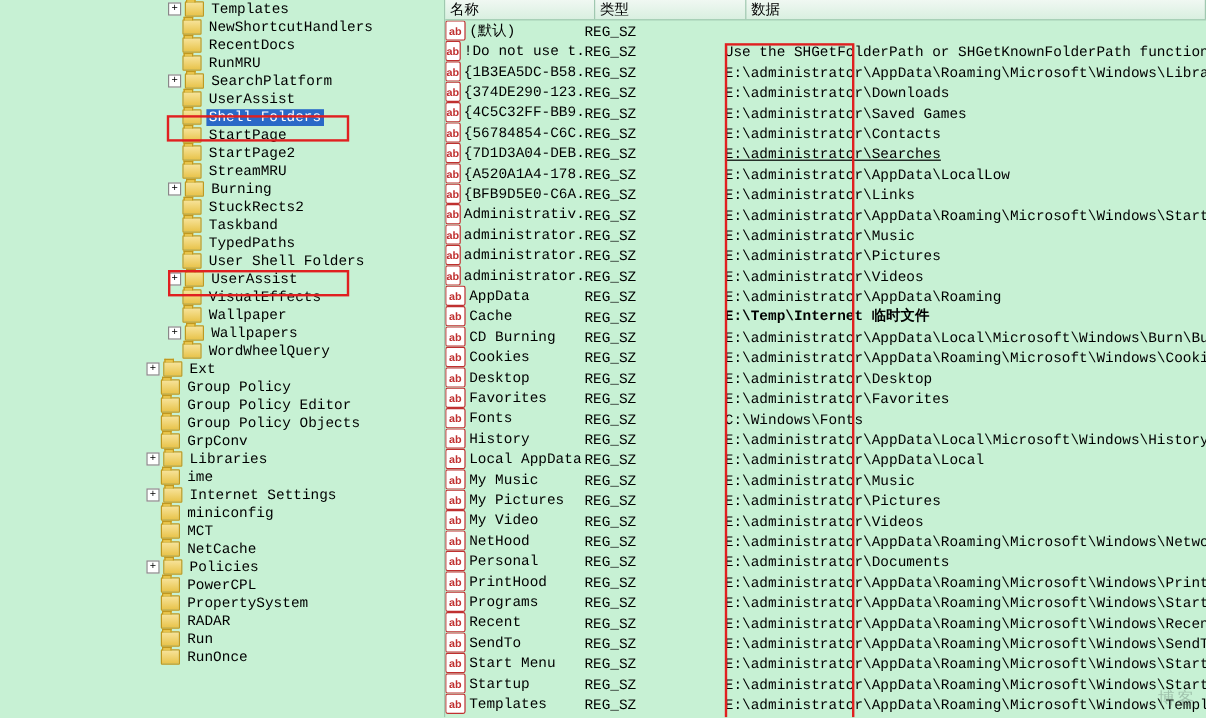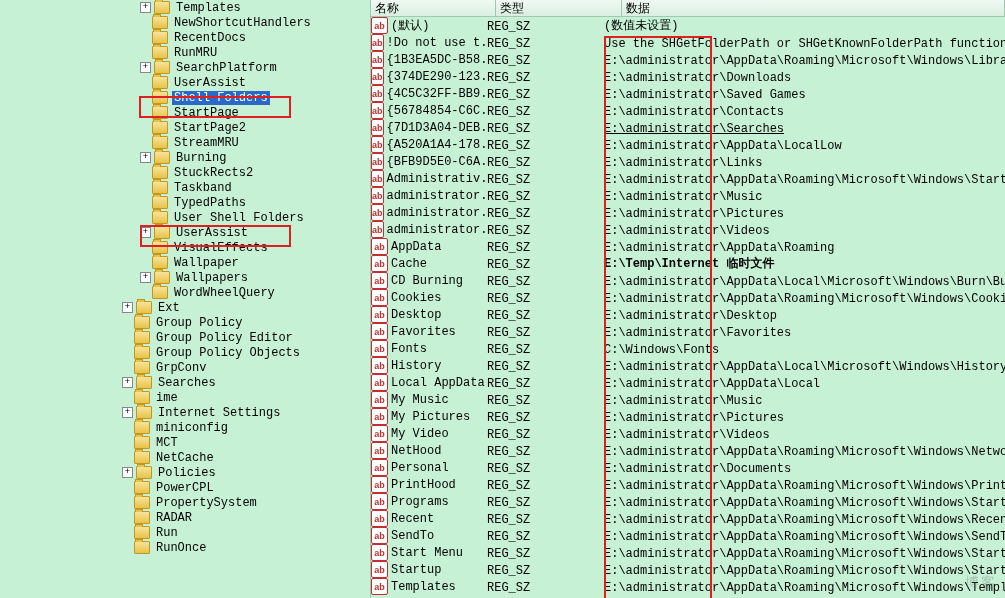--- a/index.html
+++ b/index.html
@@ -176,21 +176,21 @@
       <div class="tree-row">
         <span class="pad" style="width: 122px;"></span>
         <span class="tw blank"></span>
         <span class="folder"></span>
         <span class="lbl">GrpConv</span>
       </div>
       <div class="tree-row">
         <span class="pad" style="width: 122px;"></span>
         <span class="tw">+</span>
         <span class="folder"></span>
-        <span class="lbl">Searches</span>
+        <span class="lbl">Libraries</span>
       </div>
       <div class="tree-row">
         <span class="pad" style="width: 122px;"></span>
         <span class="tw blank"></span>
         <span class="folder"></span>
         <span class="lbl">ime</span>
       </div>
       <div class="tree-row">
         <span class="pad" style="width: 122px;"></span>
         <span class="tw">+</span>
@@ -260,21 +260,20 @@
     <div class="hdr-cell" style="width:117px">类型</div>
     <div class="hdr-cell" style="flex:1">数据</div>
   </div>
   <div class="list-body" id="list-body">
         <div class="list-row">
           <div class="cell" style="width: 116px; display: flex; align-items: center;">
             <span class="icon str">ab</span>
             <span>(默认)</span>
           </div>
           <div class="cell" style="width: 117px;">REG_SZ</div>
-          <div class="cell" style="flex: 1 1 0%;">(数值未设置)</div>
         </div>
         <div class="list-row">
           <div class="cell" style="width: 116px; display: flex; align-items: center;">
             <span class="icon str">ab</span>
             <span>!Do not use t...</span>
           </div>
           <div class="cell" style="width: 117px;">REG_SZ</div>
           <div class="cell" style="flex: 1 1 0%;">Use the SHGetFolderPath or SHGetKnownFolderPath function instead</div>
         </div>
         <div class="list-row">

